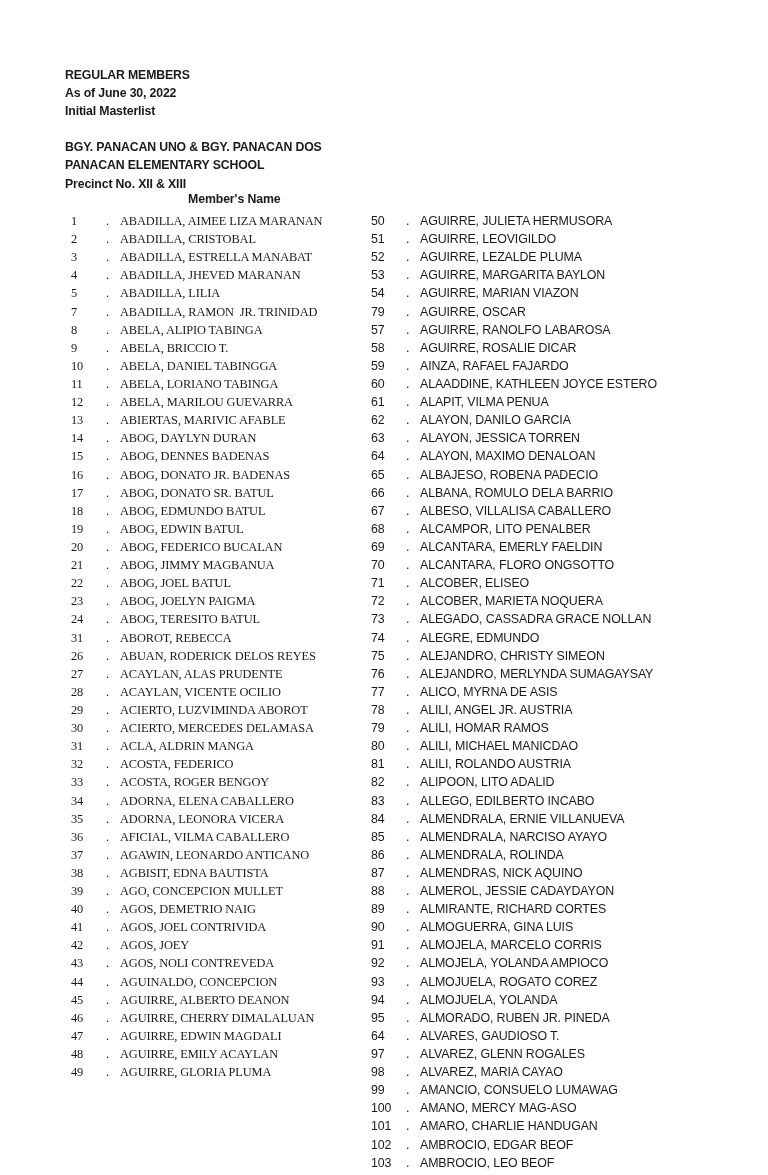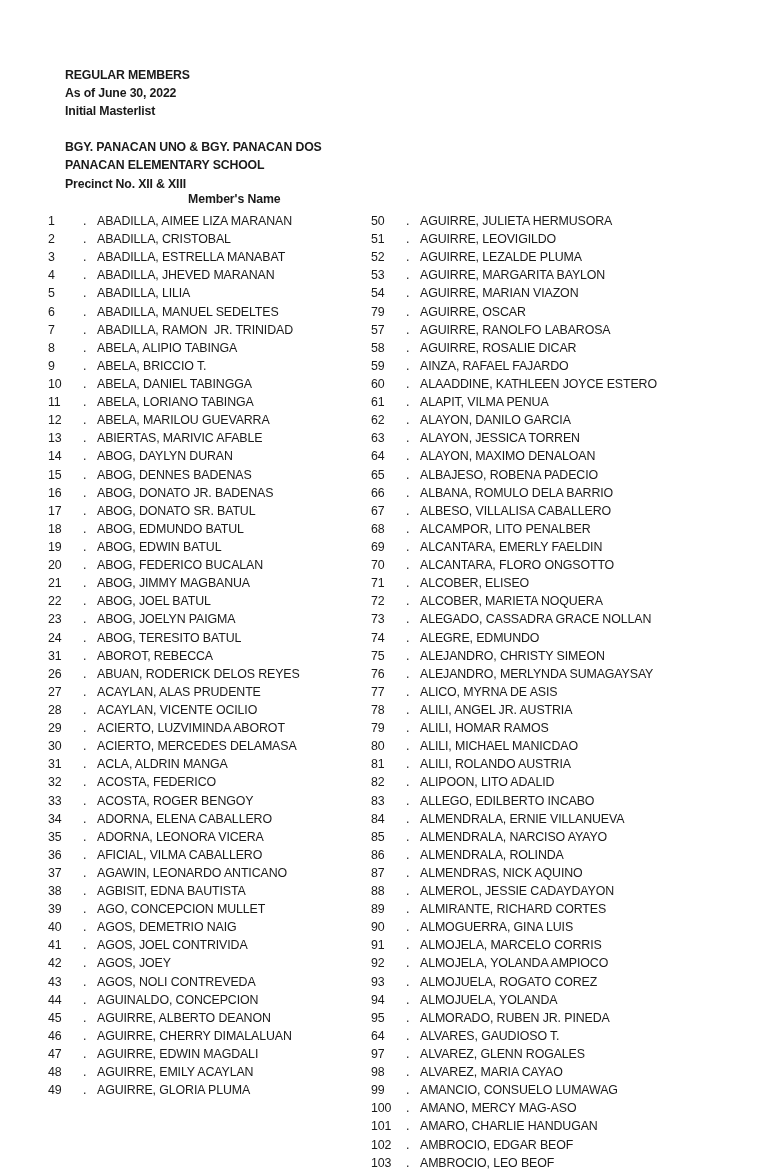--- a/index.html
+++ b/index.html
@@ -55,21 +55,21 @@
     letter-spacing: -0.1px;
     white-space: nowrap;
     margin-left: 48px;
   }
 
   
   .list-col {
     position: absolute;
     top: 212px;
   }
-  .list-col.left  { left: 48px;  width: 300px; }
+  .list-col.left  { left: 71px;  width: 300px; font-family: Liberation Serif, serif; }
   .list-col.right { left: 371px; width: 330px; }
 
   .row {
     display: block;
     height: 18.12px;
     line-height: 18.12px;
     white-space: nowrap;
     font-size: 12.4px;
     letter-spacing: -0.12px;
   }
@@ -104,21 +104,20 @@
   </div>
 
   <div class="col-caption">Member's Name</div>
 
   <div class="list-col left" id="col-left">
       <div class="row"><span class="num">1</span><span class="dot">.</span><span class="nm">ABADILLA, AIMEE LIZA MARANAN</span></div>
       <div class="row"><span class="num">2</span><span class="dot">.</span><span class="nm">ABADILLA, CRISTOBAL</span></div>
       <div class="row"><span class="num">3</span><span class="dot">.</span><span class="nm">ABADILLA, ESTRELLA MANABAT</span></div>
       <div class="row"><span class="num">4</span><span class="dot">.</span><span class="nm">ABADILLA, JHEVED MARANAN</span></div>
       <div class="row"><span class="num">5</span><span class="dot">.</span><span class="nm">ABADILLA, LILIA</span></div>
-      <div class="row"><span class="num">6</span><span class="dot">.</span><span class="nm">ABADILLA, MANUEL SEDELTES</span></div>
       <div class="row"><span class="num">7</span><span class="dot">.</span><span class="nm">ABADILLA, RAMON  JR. TRINIDAD</span></div>
       <div class="row"><span class="num">8</span><span class="dot">.</span><span class="nm">ABELA, ALIPIO TABINGA</span></div>
       <div class="row"><span class="num">9</span><span class="dot">.</span><span class="nm">ABELA, BRICCIO T.</span></div>
       <div class="row"><span class="num">10</span><span class="dot">.</span><span class="nm">ABELA, DANIEL TABINGGA</span></div>
       <div class="row"><span class="num">11</span><span class="dot">.</span><span class="nm">ABELA, LORIANO TABINGA</span></div>
       <div class="row"><span class="num">12</span><span class="dot">.</span><span class="nm">ABELA, MARILOU GUEVARRA</span></div>
       <div class="row"><span class="num">13</span><span class="dot">.</span><span class="nm">ABIERTAS, MARIVIC AFABLE</span></div>
       <div class="row"><span class="num">14</span><span class="dot">.</span><span class="nm">ABOG, DAYLYN DURAN</span></div>
       <div class="row"><span class="num">15</span><span class="dot">.</span><span class="nm">ABOG, DENNES BADENAS</span></div>
       <div class="row"><span class="num">16</span><span class="dot">.</span><span class="nm">ABOG, DONATO JR. BADENAS</span></div>

